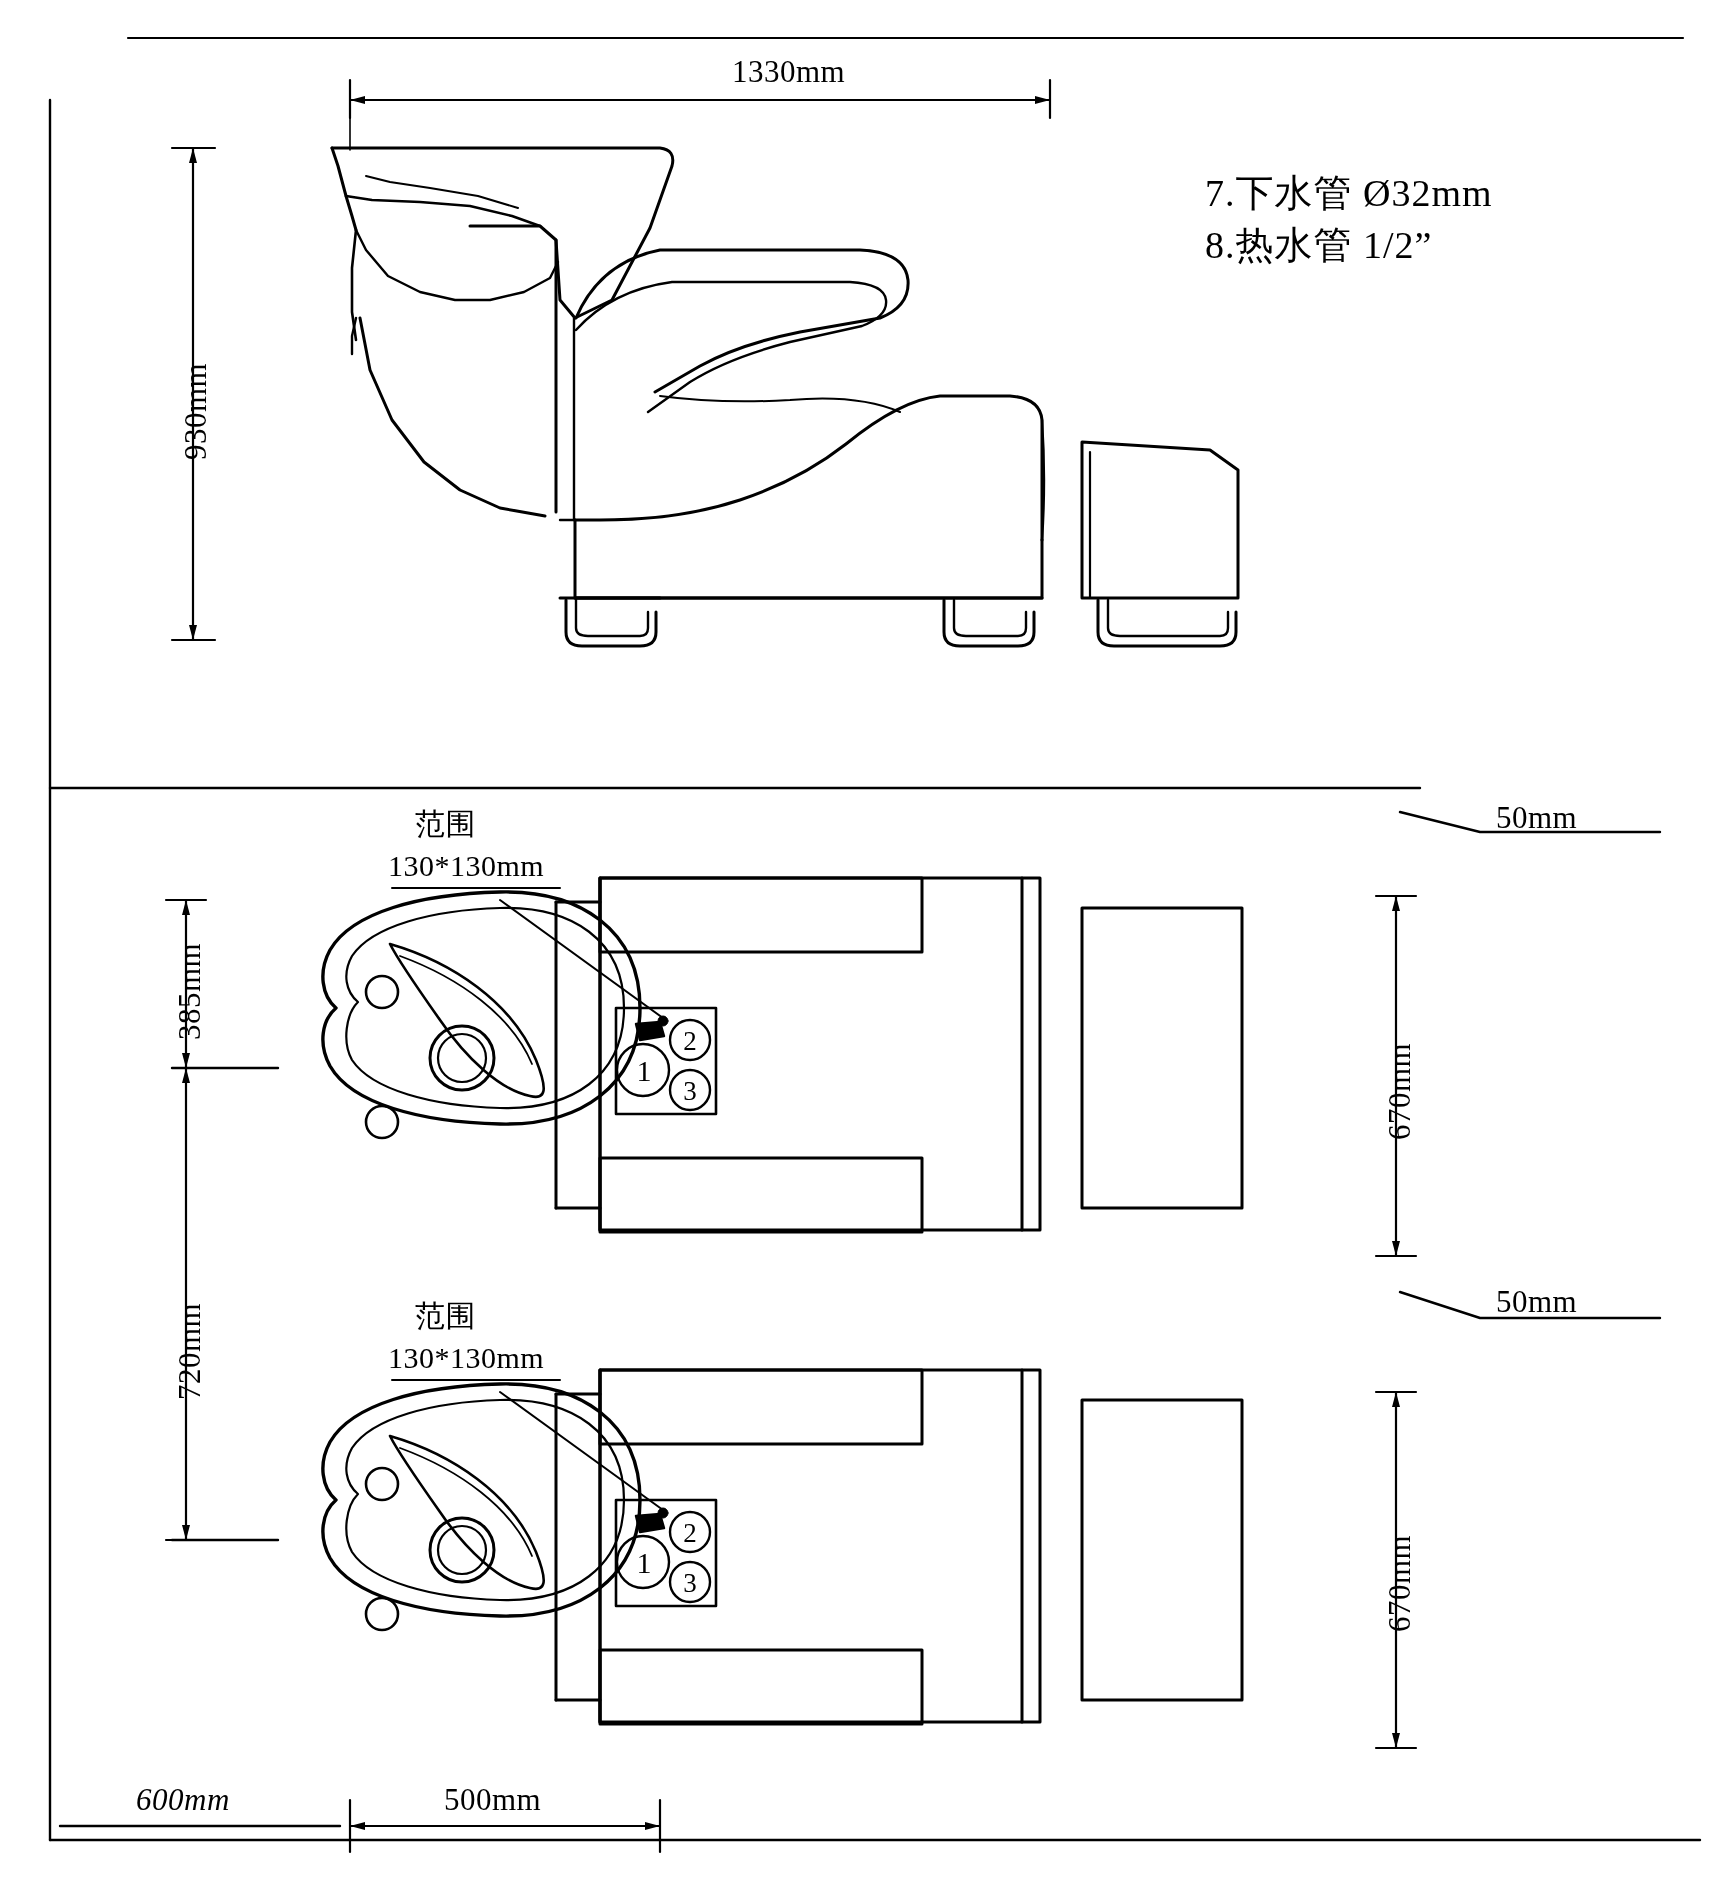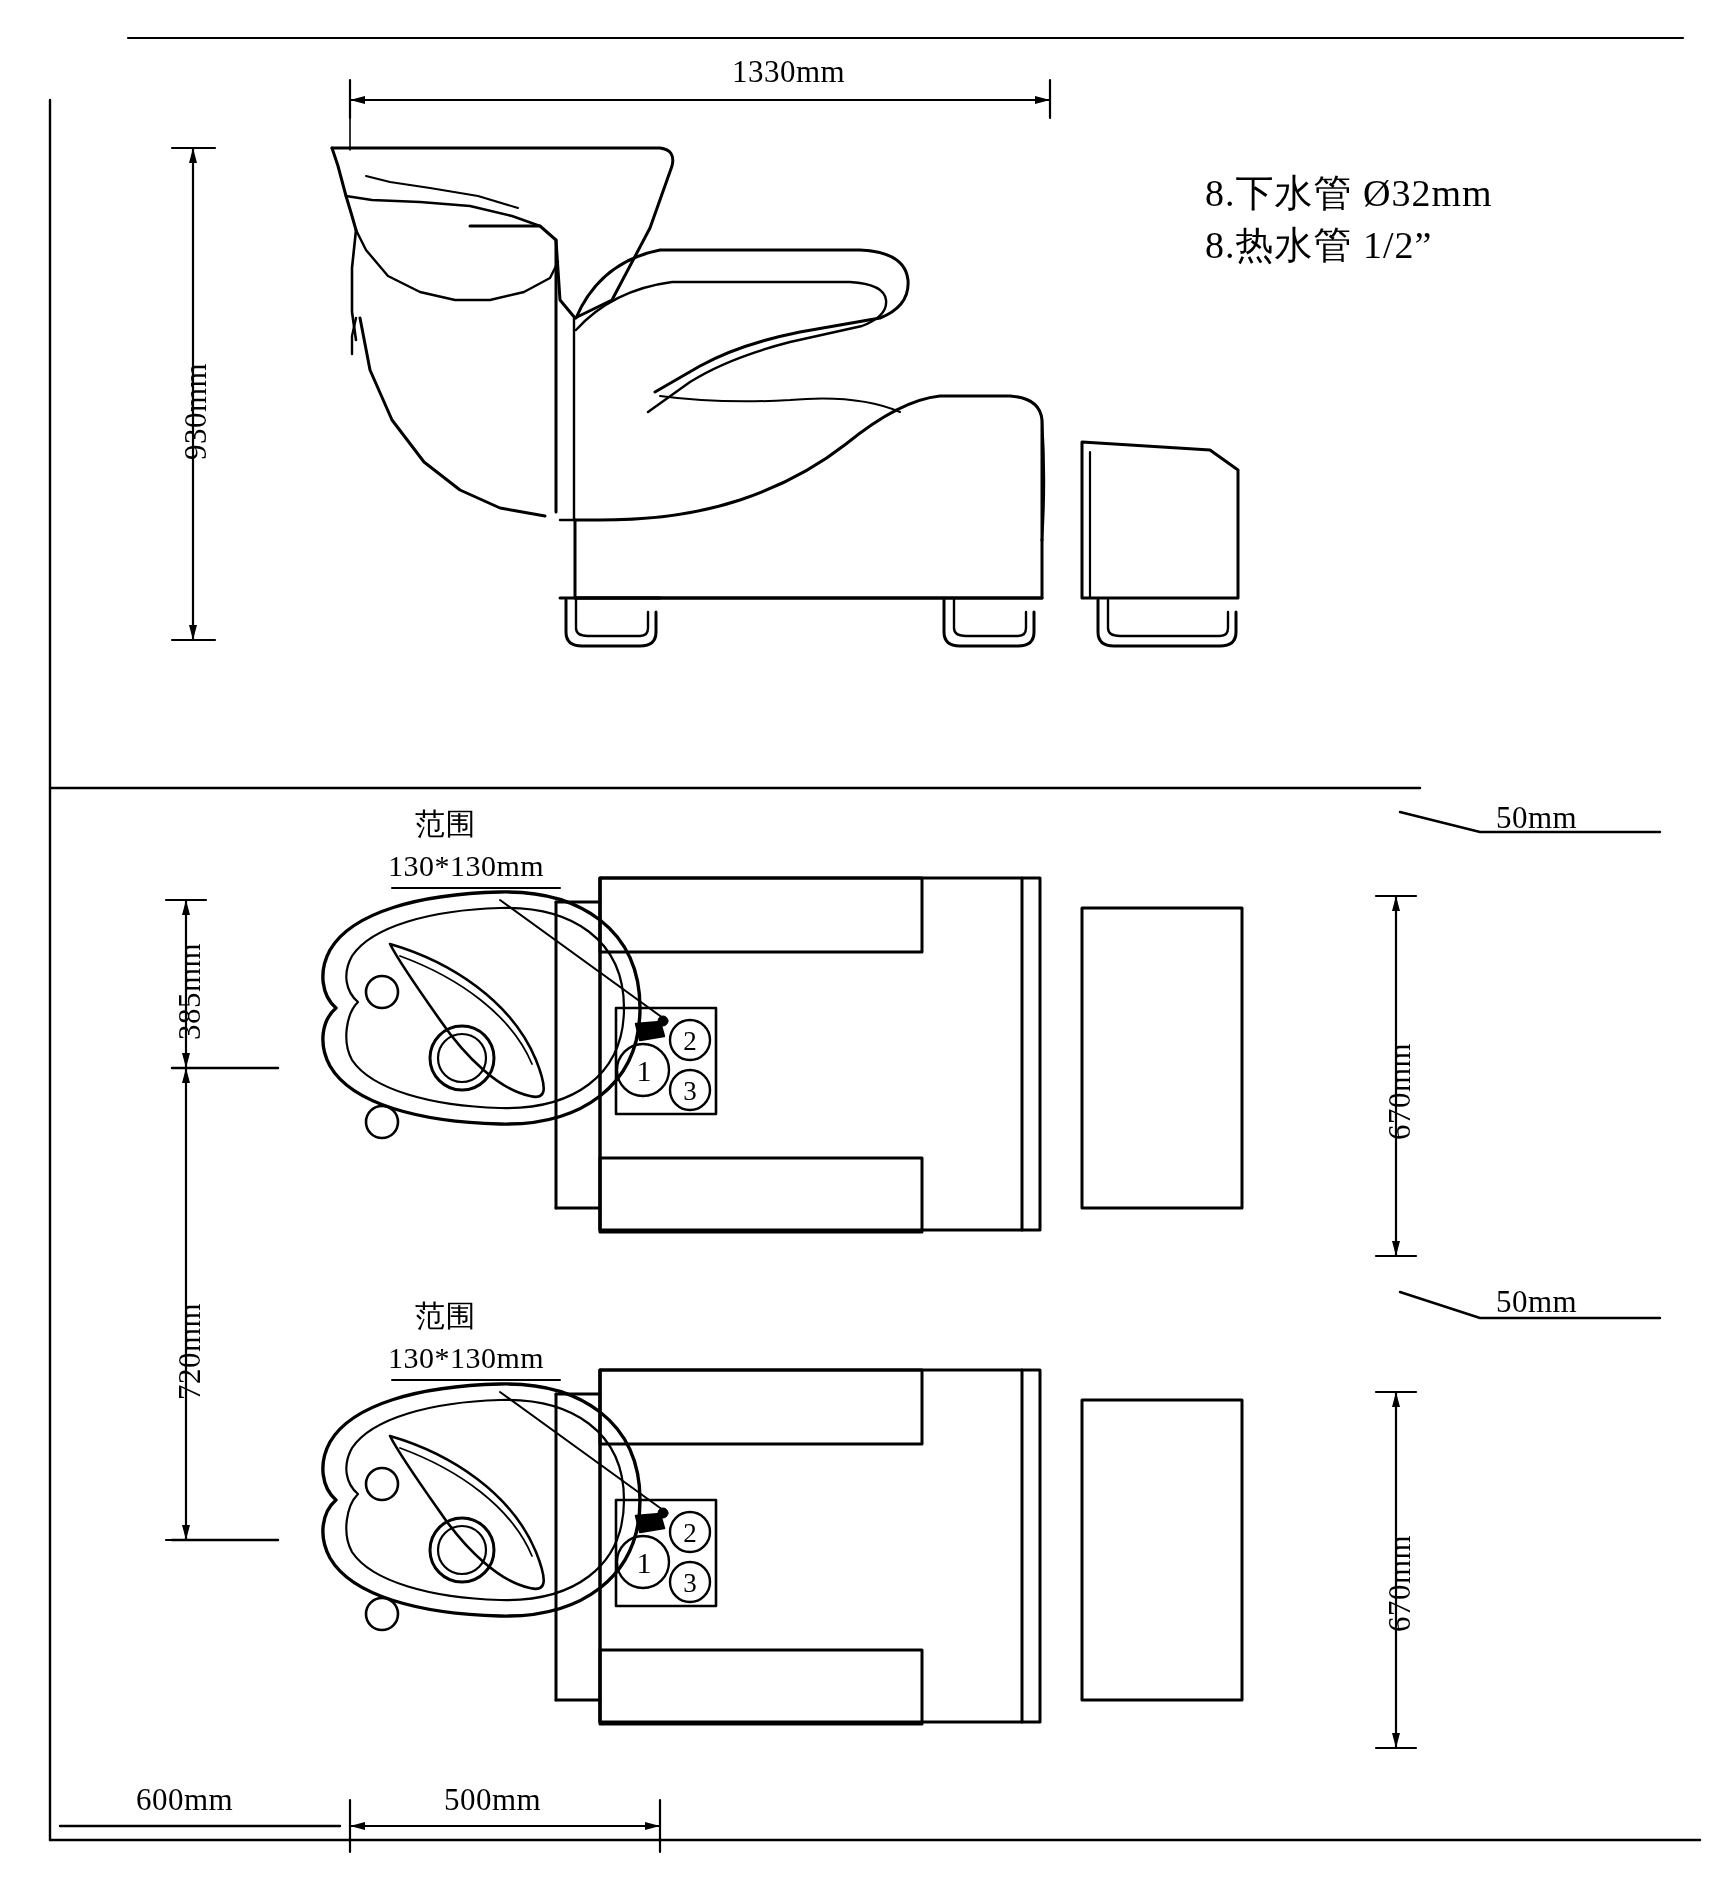--- a/index.html
+++ b/index.html
@@ -264,21 +264,21 @@
 
       <line x1="60" y1="1826" x2="340" y2="1826" stroke-width="2.4"></line>
       <line x1="350" y1="1826" x2="660" y2="1826" marker-start="url(#arrL)" marker-end="url(#arrR)" stroke-width="2.2"></line>
       <line x1="350" y1="1800" x2="350" y2="1852" stroke-width="2.2"></line>
       <line x1="660" y1="1800" x2="660" y2="1852" stroke-width="2.2"></line>
 
     </g>
   </svg>
 
   <div class="lbl legend" style="left:1205px; top:168px;">
-    <div>8.下水管  Ø32mm</div>
+    <div>7.下水管  Ø32mm</div>
     <div>8.热水管  1/2”</div>
   </div>
 
   <div class="lbl dim" style="left:732px; top:54px;">1330mm</div>
 
   <div class="lbl dim rot90" style="left:178px; top:460px;">930mm</div>
 
   <div class="lbl note" style="left:415px; top:806px;">范围</div>
   <div class="lbl note" style="left:388px; top:848px;">130*130mm</div>
 
@@ -295,16 +295,16 @@
 
   <div class="lbl dim rot90" style="left:172px; top:1040px;">385mm</div>
   <div class="lbl dim rot90" style="left:172px; top:1400px;">720mm</div>
 
   <div class="lbl dim rot90" style="left:1382px; top:1140px;">670mm</div>
   <div class="lbl dim rot90" style="left:1382px; top:1632px;">670mm</div>
 
   <div class="lbl dim" style="left:1496px; top:800px;">50mm</div>
   <div class="lbl dim" style="left:1496px; top:1284px;">50mm</div>
 
-  <div class="lbl dim" style="left:136px; top:1782px;">600mm</div>
+  <div class="lbl dim" style="left:136px; top:1782px;font-style:italic;">600mm</div>
   <div class="lbl dim" style="left:444px; top:1782px;">500mm</div>
 
 </div>
 
 </body></html>

